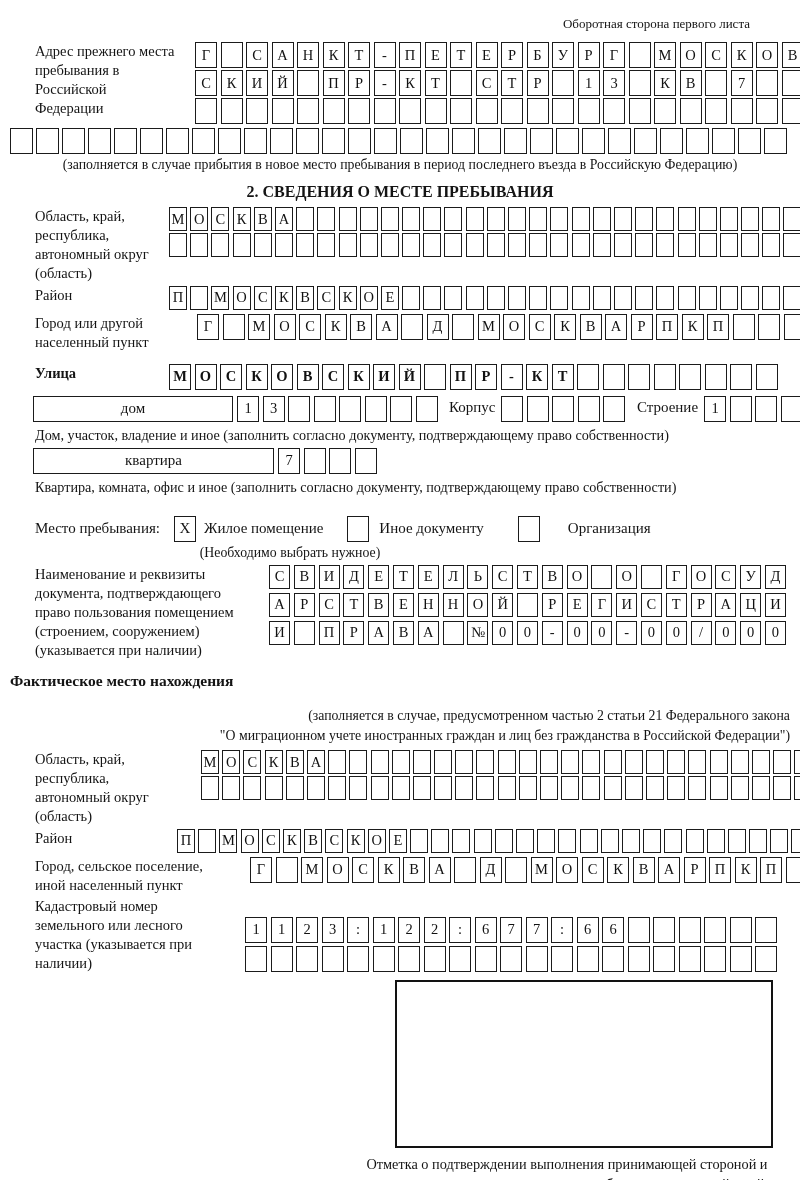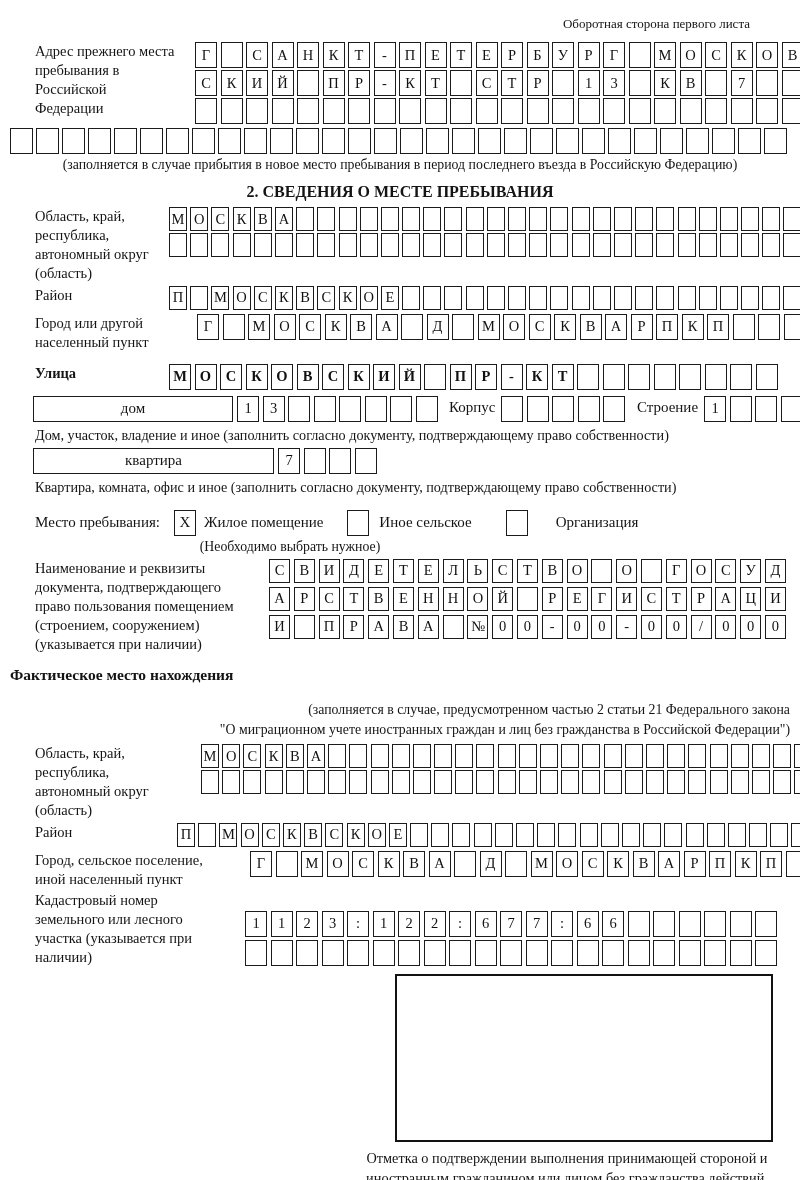--- a/index.html
+++ b/index.html
@@ -17,21 +17,21 @@
   .sz-full .c{width:23px;height:26px;margin-right:3px;}
   .sz-doc .c{width:21px;height:24px;margin-right:3.8px;}
   .cap{font-size:13.8px;text-align:center;margin:3px 0 2px;}
   .capl{font-size:14.2px;margin:3px 0 4px 25px;}
   .h2{font-weight:700;font-size:16px;text-align:center;margin:10px 0 4px;}
   .h3{font-weight:700;font-size:15.5px;text-align:left;margin:12px 0 16px;}
   .note{font-size:13.8px;text-align:right;line-height:1.4;}
   .widebox{border:1.6px solid #1b1b1b;height:26px;display:inline-flex;align-items:center;justify-content:center;
      font-size:15px;box-sizing:border-box;flex:none;}
   .inl{font-size:15px;padding:3px 6px 0 8px;flex:none;}
-  .stayrow{display:flex;align-items:center;margin:14px 0 0 25px;font-size:15px;}
+  .stayrow{display:flex;align-items:center;margin:20px 0 0 25px;font-size:15px;}
   .chk{width:22px;height:26px;border:1.6px solid #1b1b1b;display:inline-flex;align-items:center;justify-content:center;
      font-size:15px;box-sizing:border-box;flex:none;}
   .stamp{width:378px;height:168px;border:2px solid #121212;margin:6px 0 6px 385px;box-sizing:border-box;}
   .stampcap{width:470px;margin-left:322px;text-align:center;font-size:14.3px;line-height:1.42;}
   .mt2{margin-top:2px;}
 </style>
 </head>
 <body>
 
 <div class="page">
@@ -94,21 +94,21 @@
     <div class="widebox" style="width:241px;margin-right:4px;">квартира</div>
     <div class="cellrow sz-lg"><span class="c">7</span><span class="c"></span><span class="c"></span><span class="c"></span></div>
   </div>
   <div class="capl">Квартира, комната, офис и иное (заполнить согласно документу, подтверждающему право собственности)</div>
 
   <div class="stayrow">
     <span>Место пребывания:</span>
     <span class="chk" style="margin-left:14px;">X</span>
     <span style="margin-left:8px;">Жилое помещение</span>
     <span class="chk" style="margin-left:24px;"></span>
-    <span style="margin-left:10px;">Иное сельское</span>
+    <span style="margin-left:10px;">Иное документу</span>
     <span class="chk" style="margin-left:34px;"></span>
     <span style="margin-left:28px;">Организация</span>
   </div>
   <div class="cap" style="width:560px;">(Необходимо выбрать нужное)</div>
 
   <div class="frow" style="margin-top:4px;">
     <div class="flabel" style="width:242px;">Наименование и реквизиты документа, подтверждающего право пользования помещением (строением, сооружением) (указывается при наличии)</div>
     <div class="cells">
       <div class="cellrow sz-doc" style="margin-bottom:4px;"><span class="c">С</span><span class="c">В</span><span class="c">И</span><span class="c">Д</span><span class="c">Е</span><span class="c">Т</span><span class="c">Е</span><span class="c">Л</span><span class="c">Ь</span><span class="c">С</span><span class="c">Т</span><span class="c">В</span><span class="c">О</span><span class="c"></span><span class="c">О</span><span class="c"></span><span class="c">Г</span><span class="c">О</span><span class="c">С</span><span class="c">У</span><span class="c">Д</span></div>
       <div class="cellrow sz-doc" style="margin-bottom:4px;"><span class="c">А</span><span class="c">Р</span><span class="c">С</span><span class="c">Т</span><span class="c">В</span><span class="c">Е</span><span class="c">Н</span><span class="c">Н</span><span class="c">О</span><span class="c">Й</span><span class="c"></span><span class="c">Р</span><span class="c">Е</span><span class="c">Г</span><span class="c">И</span><span class="c">С</span><span class="c">Т</span><span class="c">Р</span><span class="c">А</span><span class="c">Ц</span><span class="c">И</span></div>

